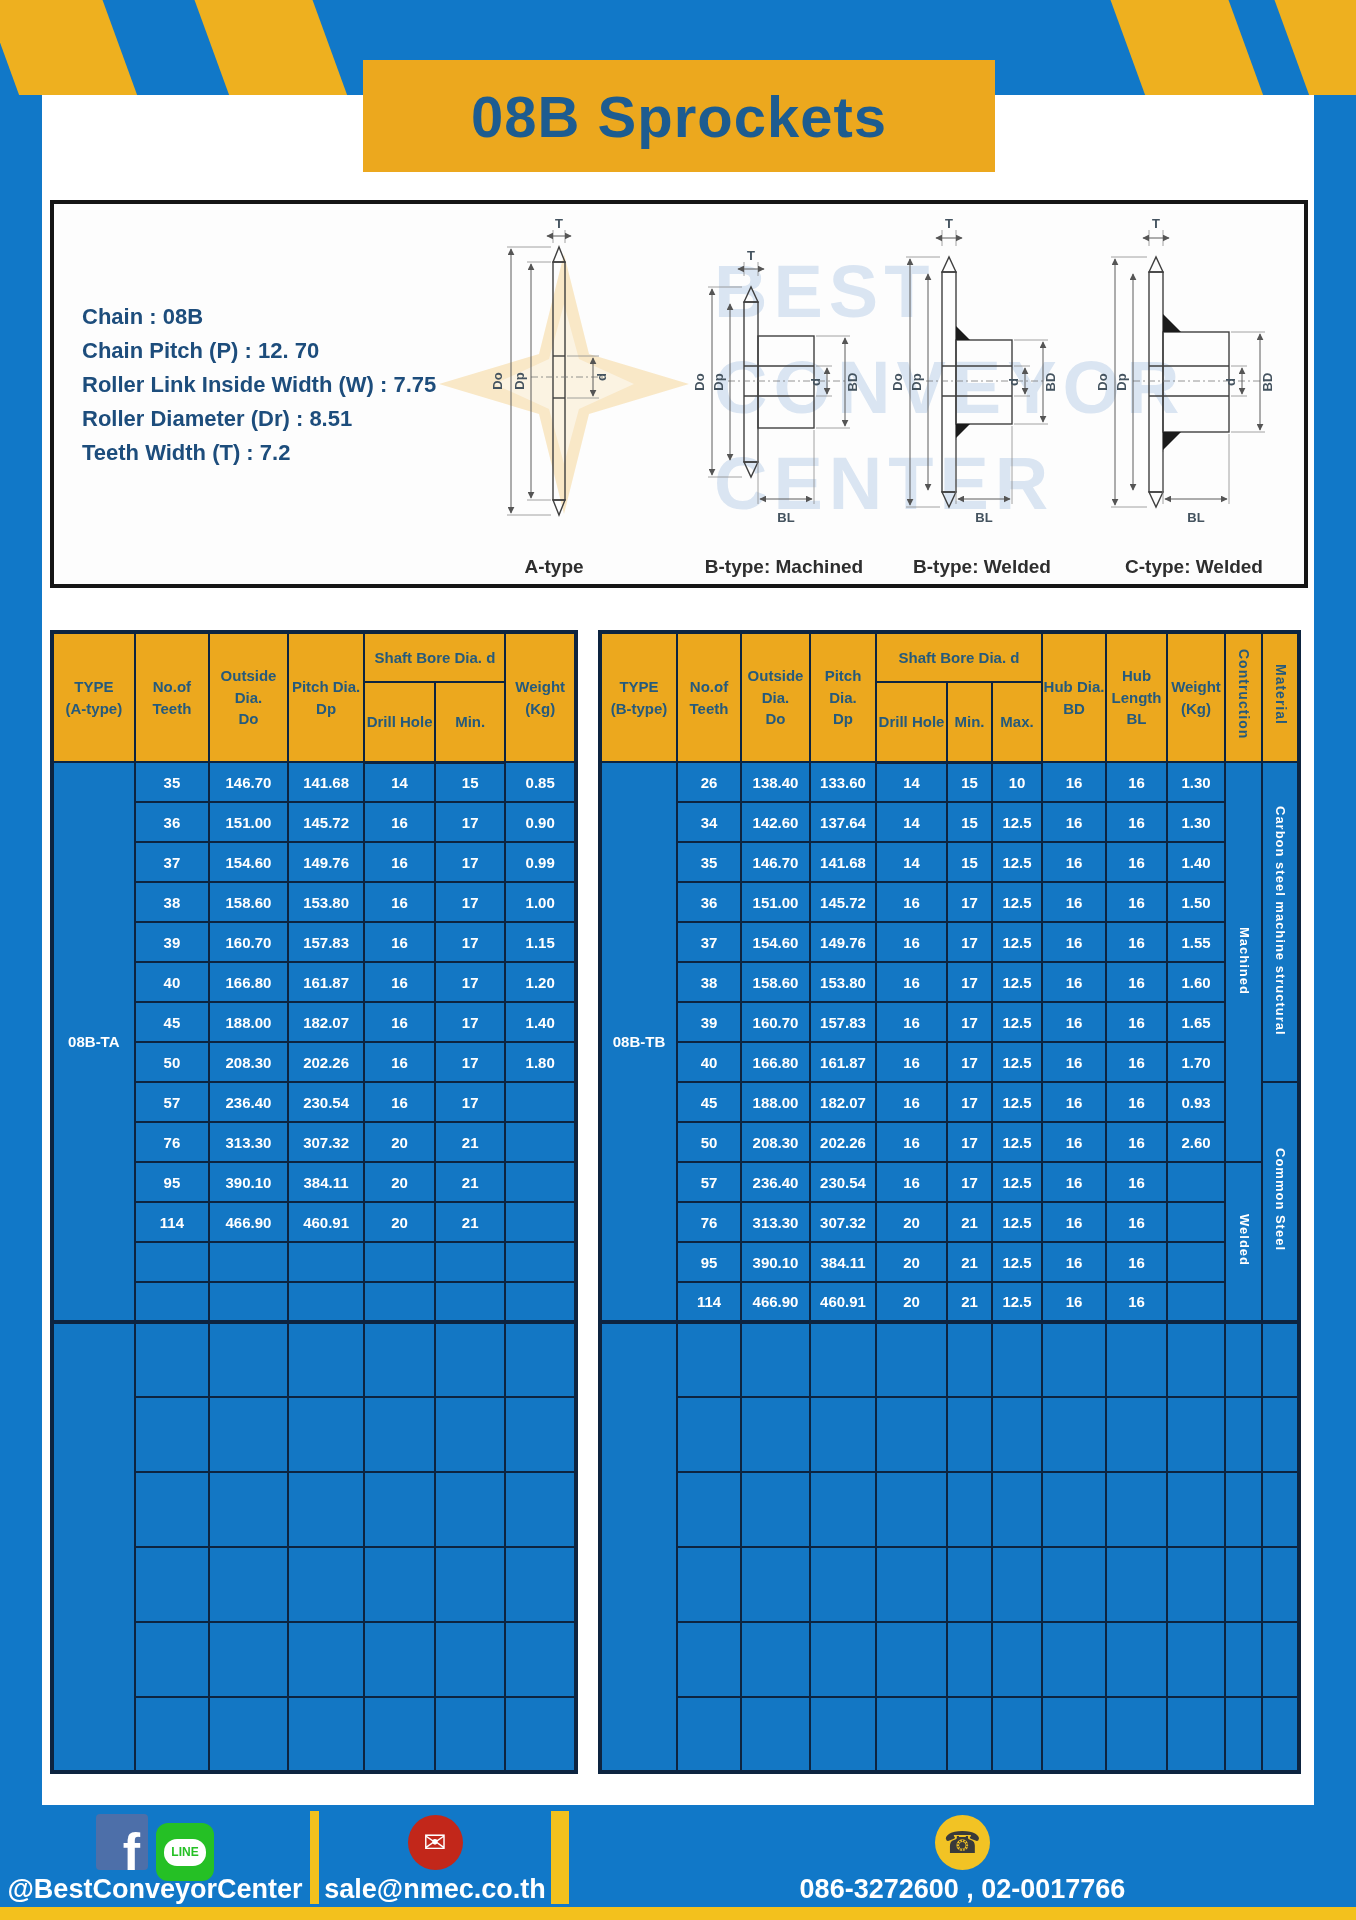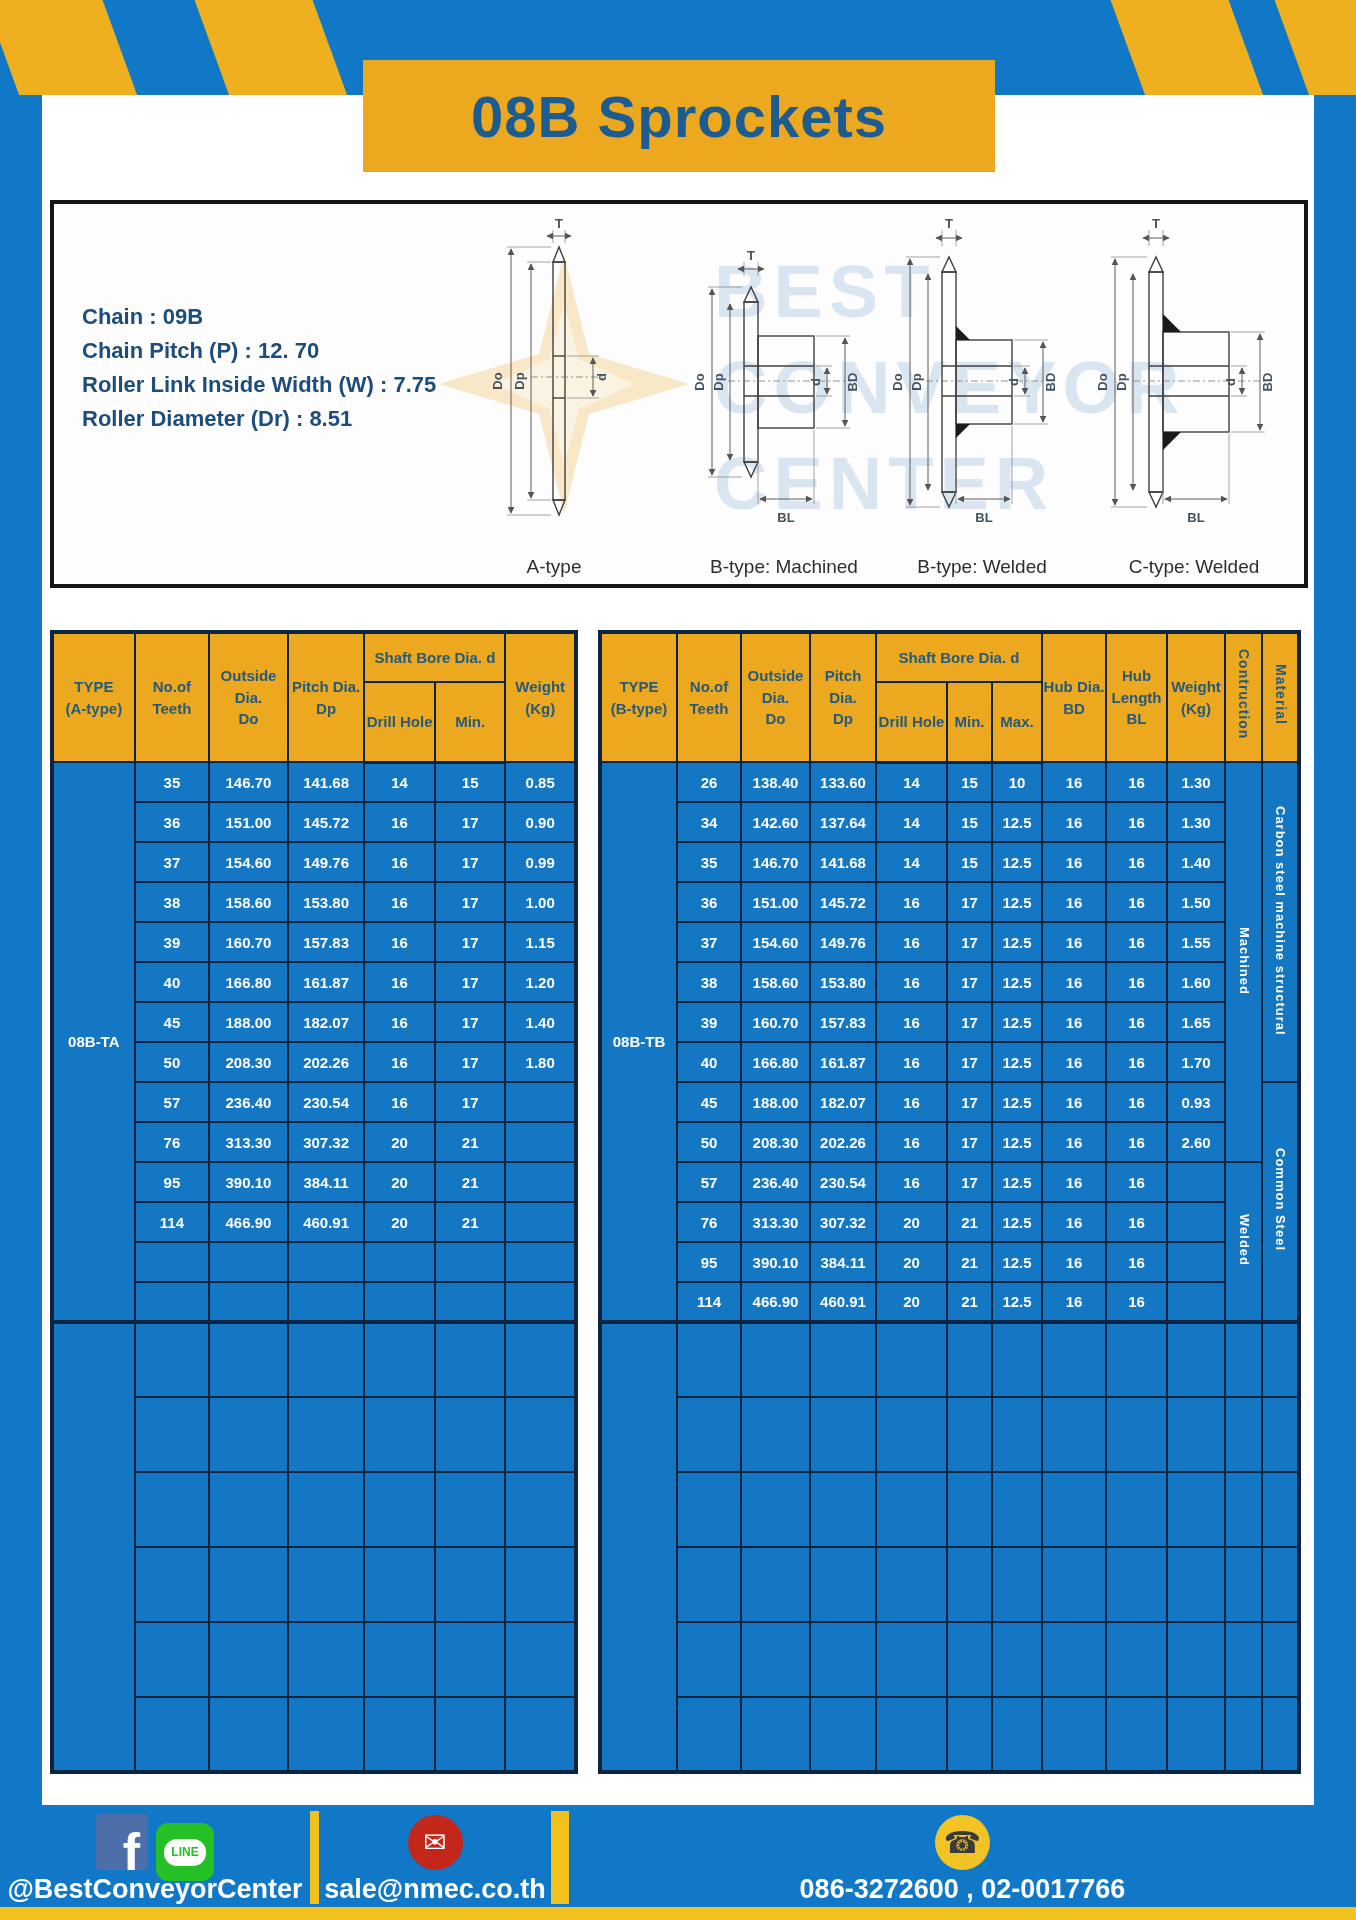--- a/index.html
+++ b/index.html
@@ -17,21 +17,21 @@
   .title-box span{font-size:58px;font-weight:bold;color:#1d5c90;letter-spacing:1px;}
   
   .diagram-box{position:absolute;left:50px;top:200px;width:1258px;height:388px;background:#fdfdfd;
     border:4px solid #151515;box-sizing:border-box;z-index:3;overflow:hidden;}
   .specs{position:absolute;left:28px;top:96px;color:#1d4d7c;font-size:22px;font-weight:bold;line-height:34px;white-space:nowrap;}
   .wm-star{position:absolute;left:380px;top:30px;opacity:0.55;}
   .wm-text{position:absolute;left:660px;top:40px;width:460px;color:rgba(80,135,200,0.20);
     font-size:74px;font-weight:bold;letter-spacing:6px;line-height:96px;white-space:nowrap;}
   .diag{position:absolute;top:12px;}
   .dgA{left:415px;} .dgB1{left:630px;} .dgB2{left:828px;} .dgC{left:1035px;}
-  .caption{position:absolute;top:352px;transform:translateX(-50%);font-size:19px;font-weight:400;color:#2e2e2e;white-space:nowrap;}
+  .caption{position:absolute;top:352px;transform:translateX(-50%);font-size:19px;font-weight:700;color:#2e2e2e;white-space:nowrap;}
   .capA{left:500px;} .capB1{left:730px;} .capB2{left:928px;} .capC{left:1140px;}
   svg .outline{stroke:#3f3f3f;stroke-width:1.4;fill:none;}
   svg .dim{stroke:#5d5d5d;stroke-width:1;fill:none;}
   svg .ext{stroke:#8a8a8a;stroke-width:0.8;fill:none;}
   svg .cl{stroke:#7a7a7a;stroke-width:0.8;stroke-dasharray:7 3 2 3;fill:none;}
   svg text{fill:#44535f;font-size:13px;font-weight:bold;font-family:"Liberation Sans",sans-serif;}
   svg .weld{fill:#1b1b1b;stroke:none;}
   
   table.data-table{position:absolute;top:630px;border-collapse:collapse;table-layout:fixed;
     background:#1377c4;border:4px solid #0d2440;z-index:4;}
@@ -93,24 +93,25 @@
       <polygon points="130,20 155,120 255,150 155,180 130,280 105,180 5,150 105,120" fill="#f6d79b"></polygon>
       <polygon points="130,70 145,125 200,150 145,175 130,230 115,175 60,150 115,125" fill="#ffffff" opacity="0.5"></polygon>
     </svg>
     <div class="wm-text">
       <div>BEST</div>
       <div>CONVEYOR</div>
       <div>CENTER</div>
     </div>
 
     <div class="specs">
-      <div>Chain : 09B</div>
+      <div>Chain : 08B</div>
       <div>Chain Pitch (P) : 12. 70</div>
       <div>Roller Link Inside Width (W) : 7.75</div>
       <div>Roller Diameter (Dr) : 8.51</div>
+      <div>Teeth Width (T) : 7.2</div>
     </div>
 
     <svg class="diag dgA" width="170" height="335" viewBox="0 0 170 335">
       <defs>
           <marker id="ma" viewBox="0 0 10 10" refX="9" refY="5" markerWidth="7" markerHeight="7" orient="auto-start-reverse">
             <path d="M0,0 L10,5 L0,10 z" fill="#555"></path>
           </marker>
         </defs>
       <text x="90" y="12" text-anchor="middle">T</text>
       <line class="ext" x1="84" y1="14" x2="84" y2="27"></line>

